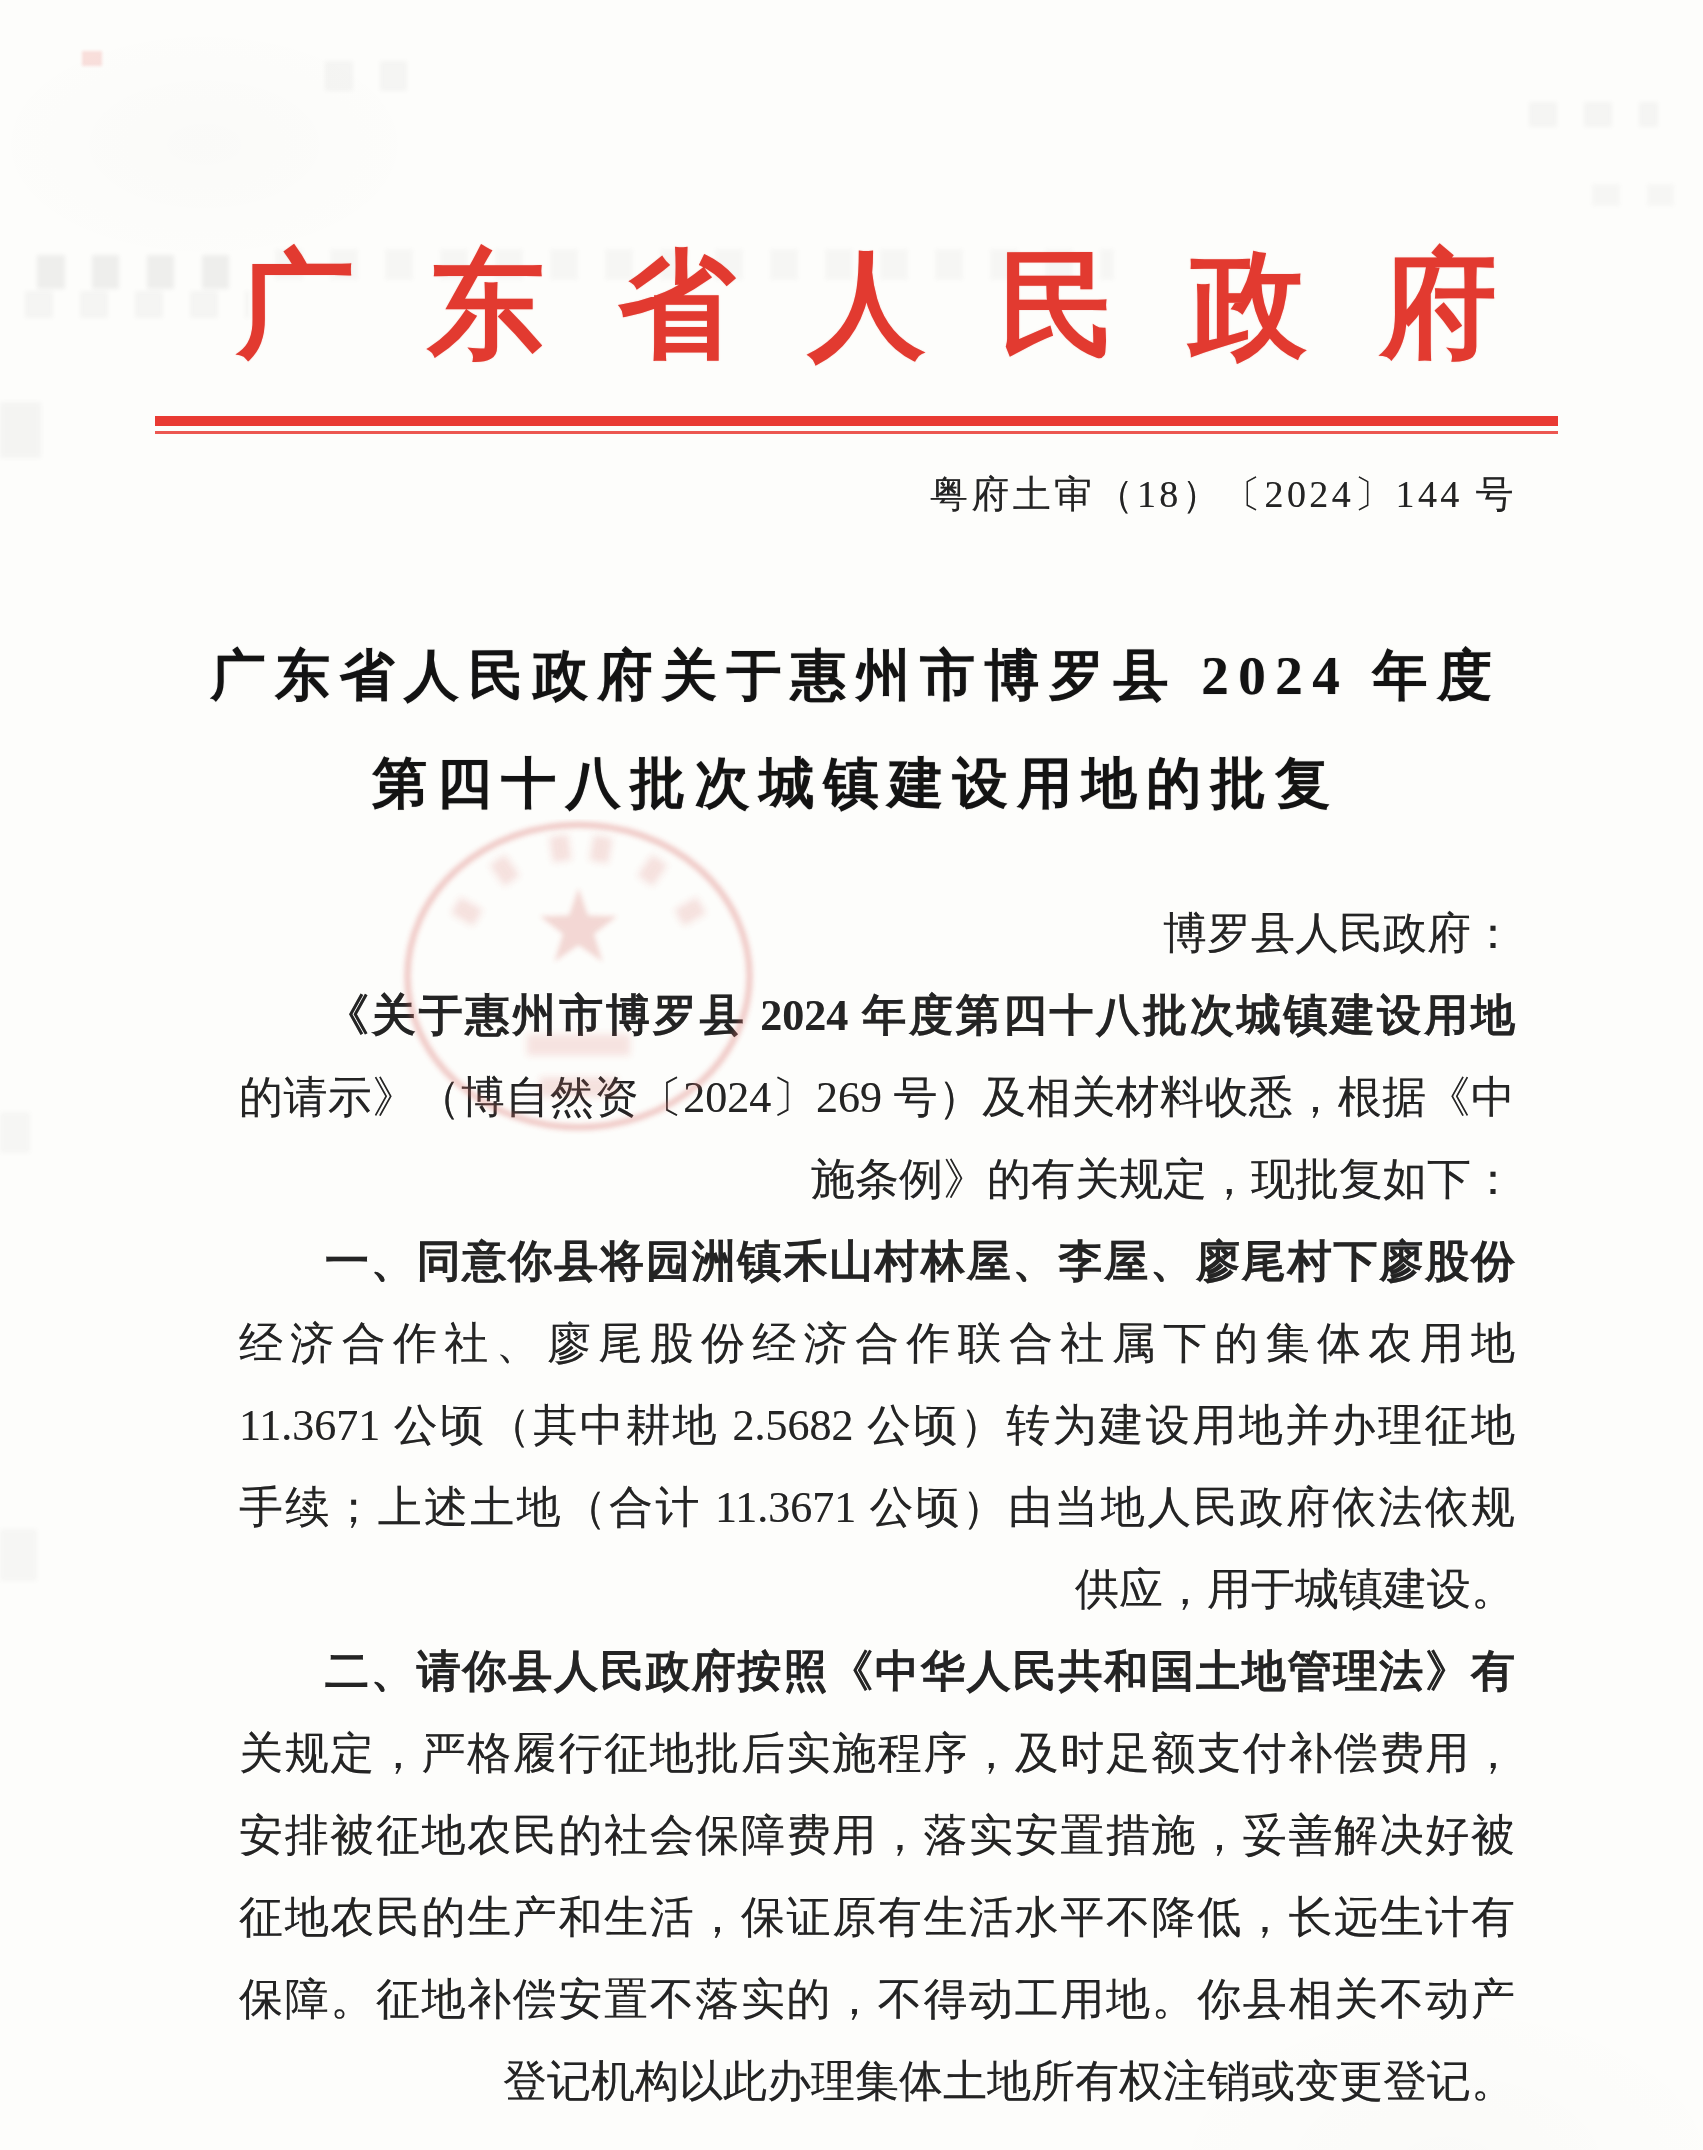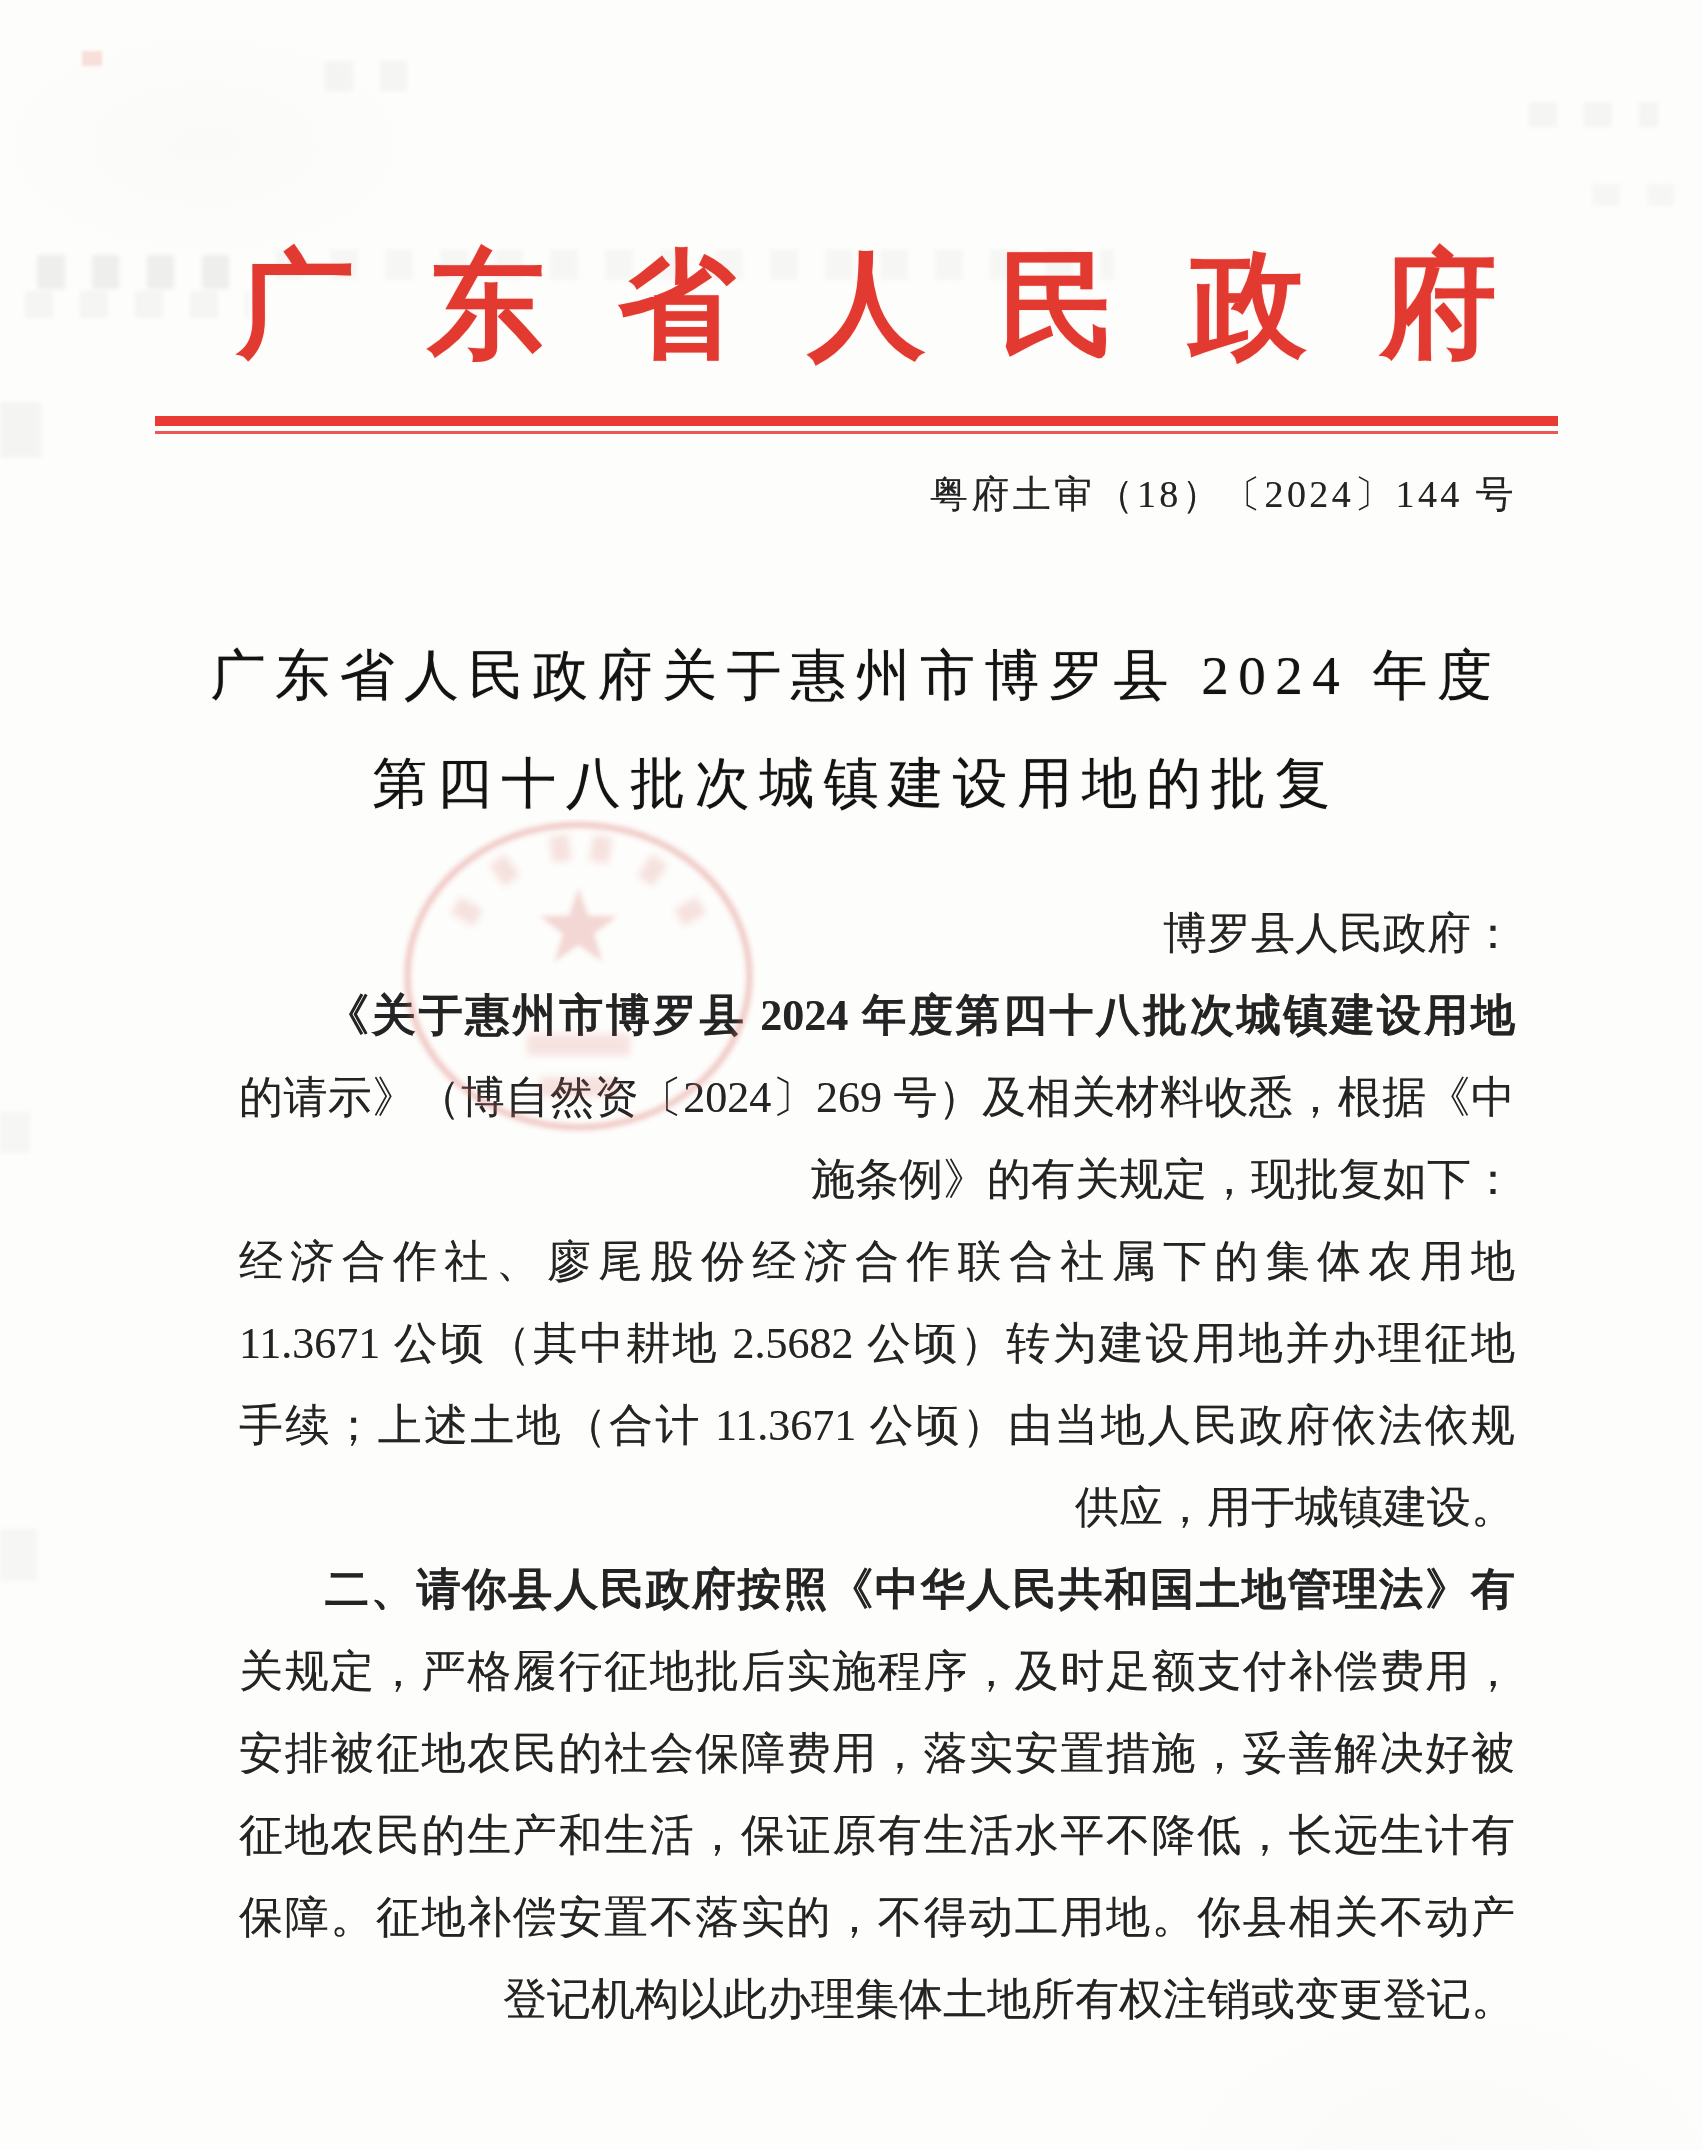--- a/index.html
+++ b/index.html
@@ -50,21 +50,21 @@
   .doc-number{
     position:absolute;right:186px;top:471px;
     font-size:38px;line-height:47px;letter-spacing:3.4px;
     color:var(--ink);white-space:nowrap;
     text-shadow:0 0 0.6px rgba(30,30,30,.45);
   }
   
   .title{
     position:absolute;left:155px;top:622px;width:1402px;
     text-align:center;color:var(--title_ink);
-    font-weight:400;font-size:55px;line-height:108px;letter-spacing:9.5px;
+    font-weight:700;font-size:55px;line-height:108px;letter-spacing:9.5px;
     text-shadow:0 0 0.9px rgba(10,10,10,.5);
     z-index:2;
   }
   
   .body-text{
     position:absolute;left:239px;top:893px;width:1276px;
     color:var(--ink);font-size:44px;
     z-index:2;
   }
   .body-line{
@@ -150,20 +150,21 @@
 
       <div class="body-line">博罗县人民政府：</div>
 
       <div class="body-line indent justify">《关于惠州市博罗县 2024 年度第四十八批次城镇建设用地</div>
 
       <div class="body-line justify">的请示》（博自然资〔2024〕269 号）及相关材料收悉，根据《中</div>
 
 
       <div class="body-line">施条例》的有关规定，现批复如下：</div>
 
+      <div class="body-line indent justify">一、同意你县将园洲镇禾山村林屋、李屋、廖尾村下廖股份</div>
 
       <div class="body-line justify">经济合作社、廖尾股份经济合作联合社属下的集体农用地</div>
 
       <div class="body-line justify">11.3671 公顷（其中耕地 2.5682 公顷）转为建设用地并办理征地</div>
 
       <div class="body-line justify">手续；上述土地（合计 11.3671 公顷）由当地人民政府依法依规</div>
 
       <div class="body-line">供应，用于城镇建设。</div>
 
       <div class="body-line indent justify">二、请你县人民政府按照《中华人民共和国土地管理法》有</div>

